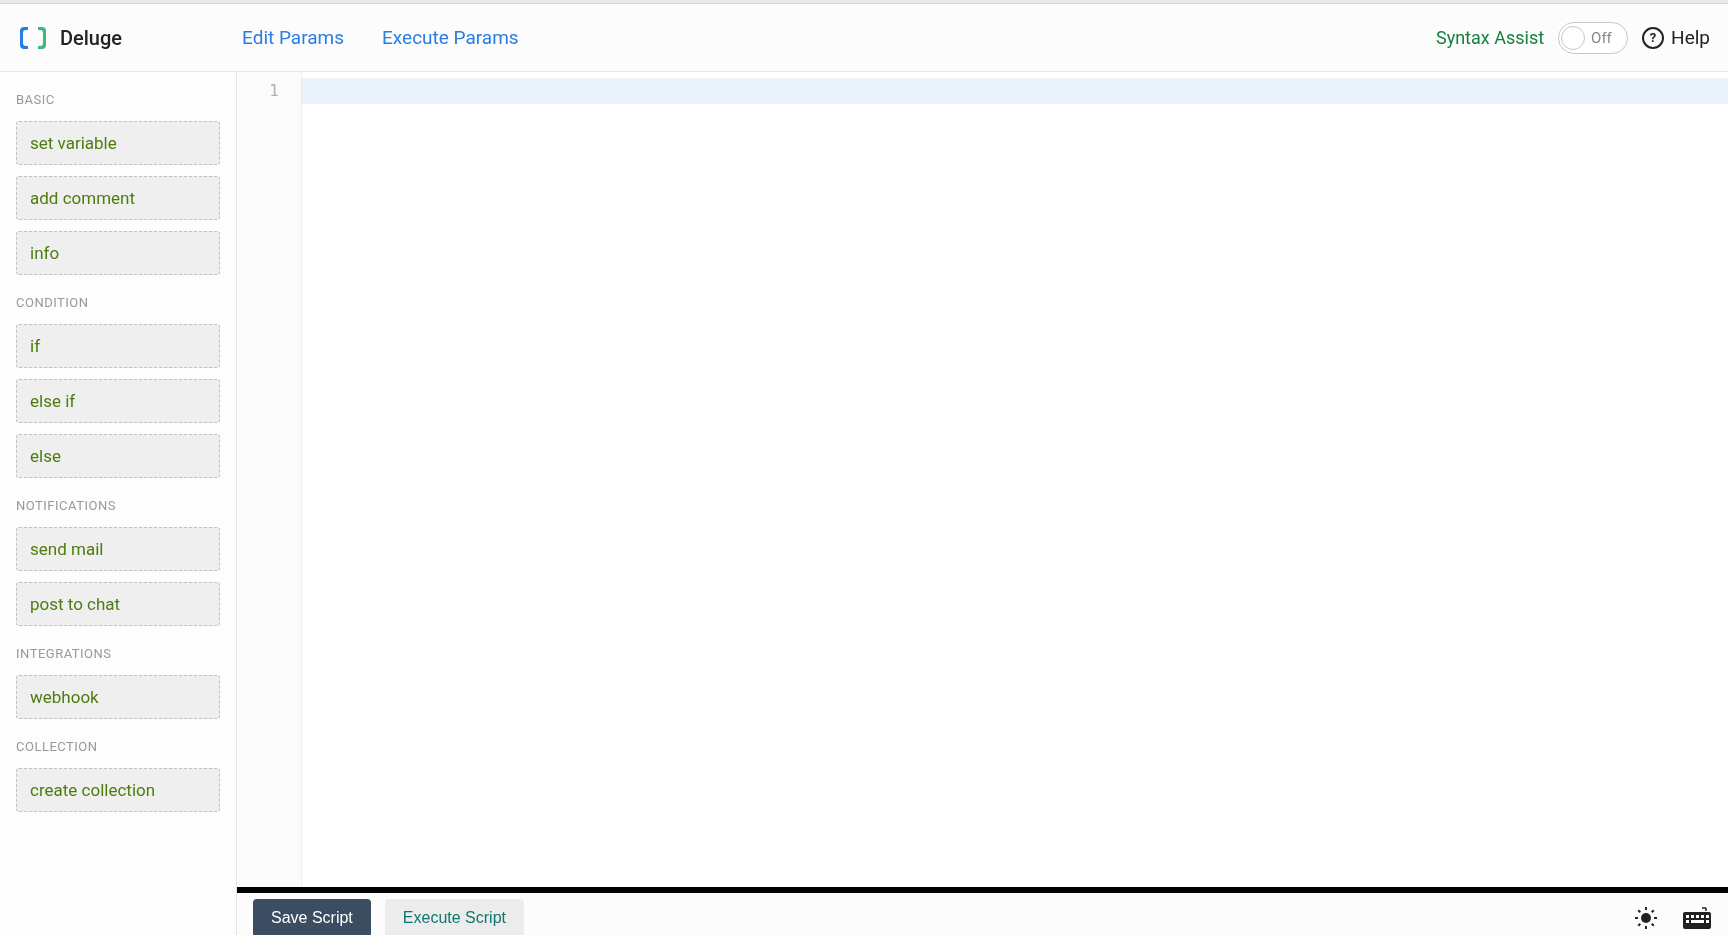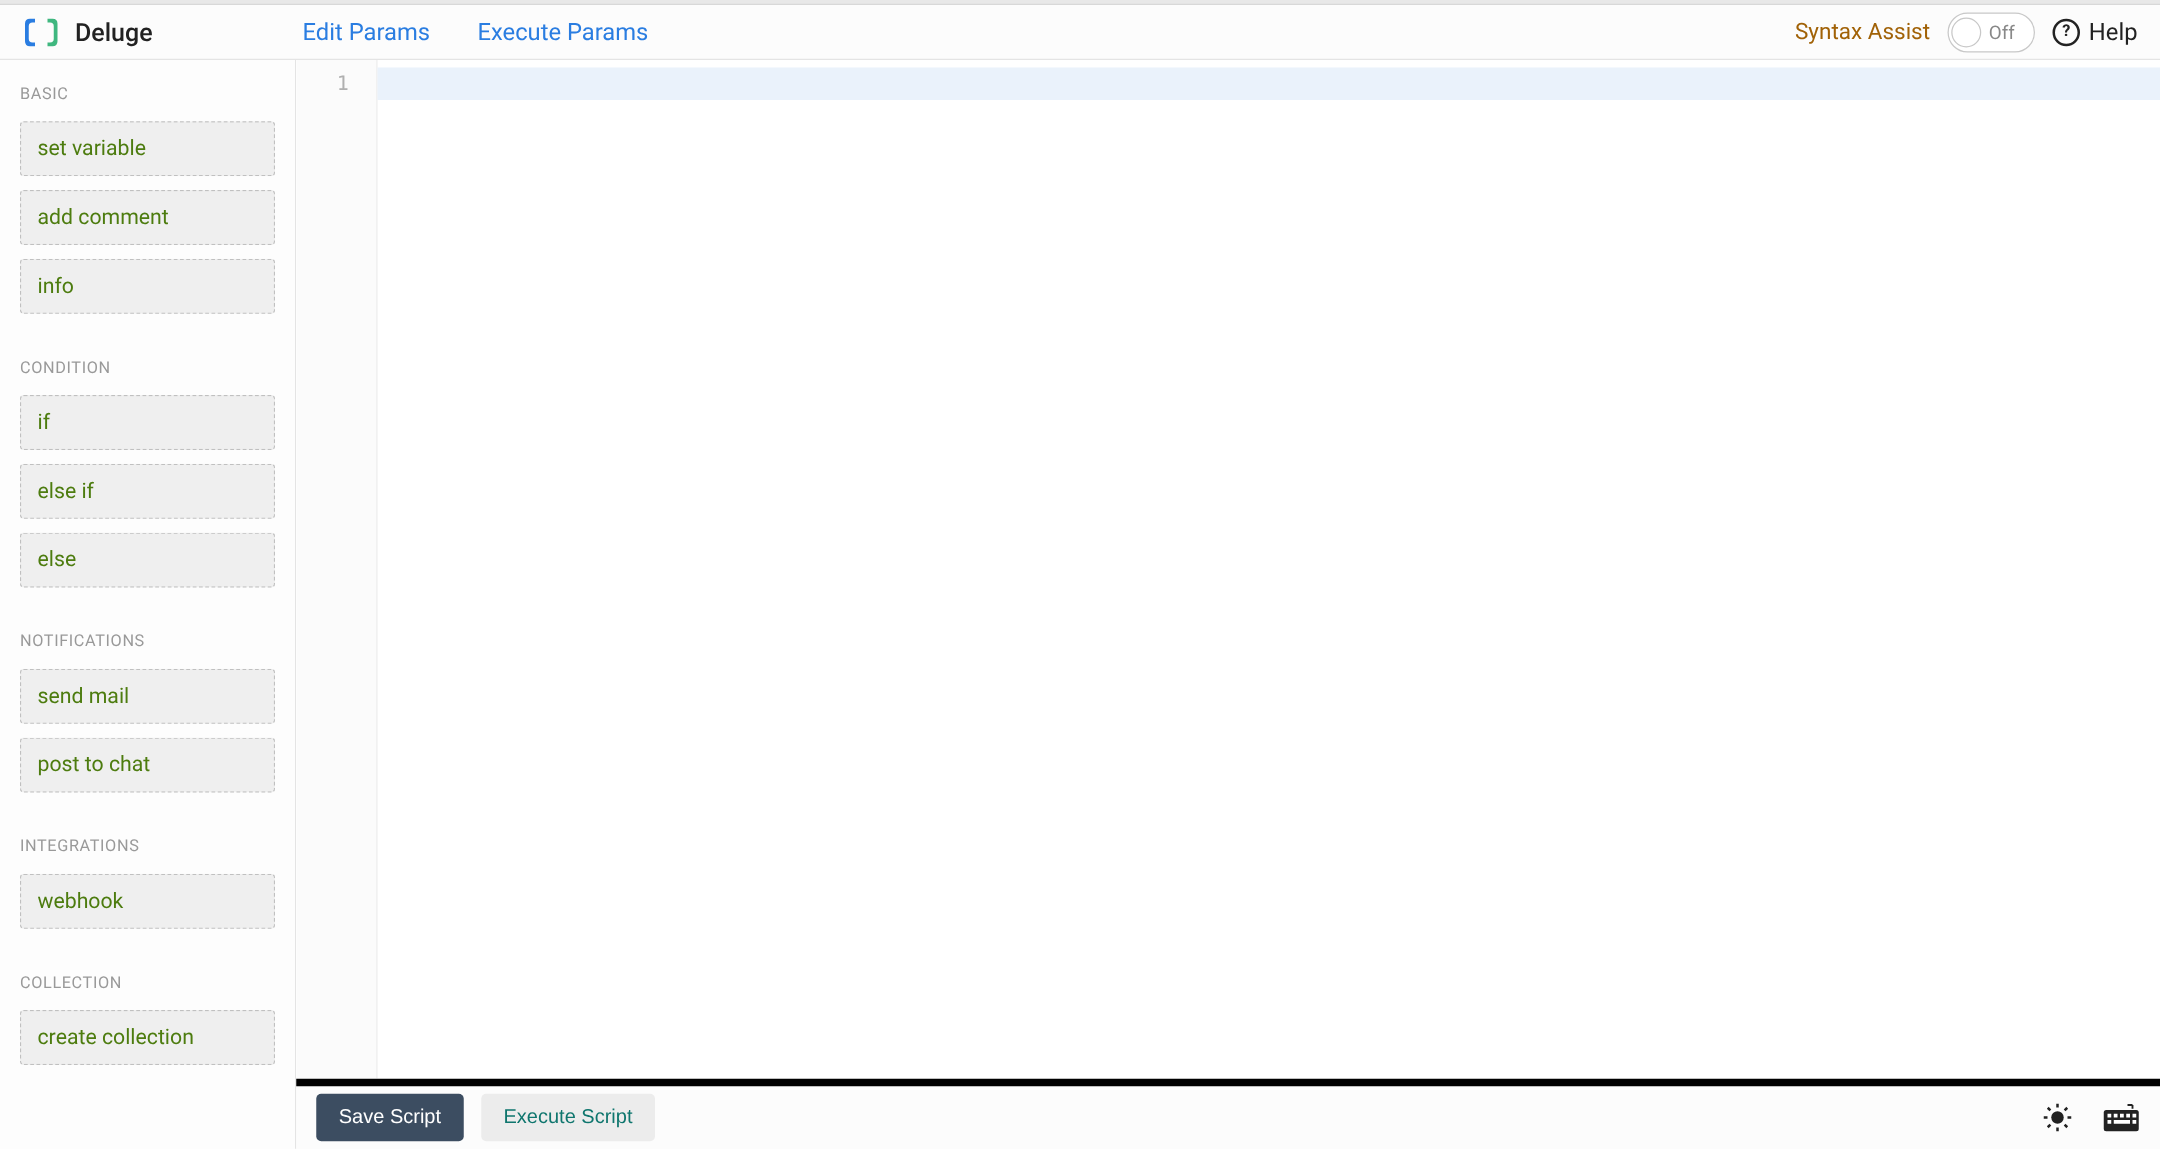--- a/index.html
+++ b/index.html
@@ -15,21 +15,21 @@
       overflow: hidden;
     }
     .top-bar {
       height: 4px;
       background: #e8e8e8;
       border-bottom: 1px solid #d8d8d8;
     }
     .header {
       display: flex;
       align-items: center;
-      height: 44px;
+      height: 68px;
       padding: 0 18px;
       border-bottom: 1px solid #e4e4e4;
       background: #fcfcfc;
     }
     .logo-wrap {
       display: flex;
       align-items: center;
       gap: 12px;
     }
     .logo-icon {
@@ -55,21 +55,21 @@
       cursor: pointer;
     }
     .header-right {
       margin-left: auto;
       display: flex;
       align-items: center;
       gap: 14px;
     }
     .syntax-label {
       font-size: 18px;
-      color: #a16207;
+      color: #15803d;
     }
     .toggle {
       width: 70px;
       height: 32px;
       border: 1px solid #c8c8c8;
       border-radius: 16px;
       display: flex;
       align-items: center;
       padding: 2px;
       cursor: pointer;
@@ -135,21 +135,21 @@
       background: #efefef;
       border: 1px dashed #c0c0c0;
       border-radius: 3px;
       padding: 11px 13px;
       font-size: 17px;
       color: #4d7c0f;
       margin-bottom: 11px;
       cursor: grab;
     }
     .category-block {
-      margin-bottom: 36px;
+      margin-bottom: 20px;
     }
     .editor-area {
       flex: 1;
       display: flex;
       flex-direction: column;
       position: relative;
     }
     .editor-body {
       flex: 1;
       display: flex;

